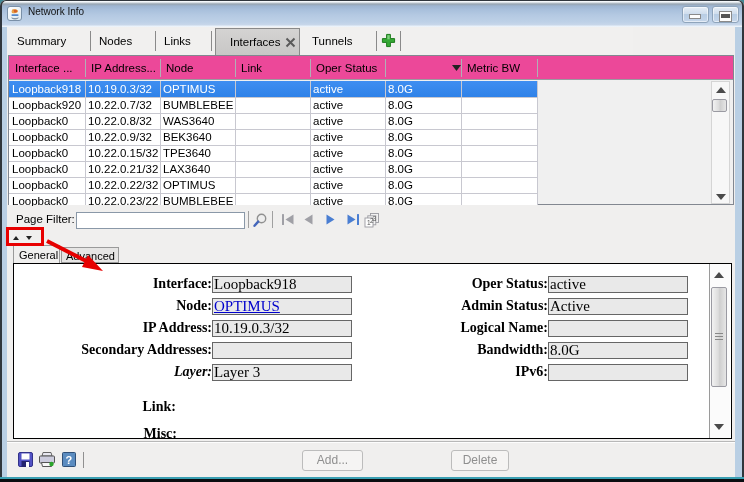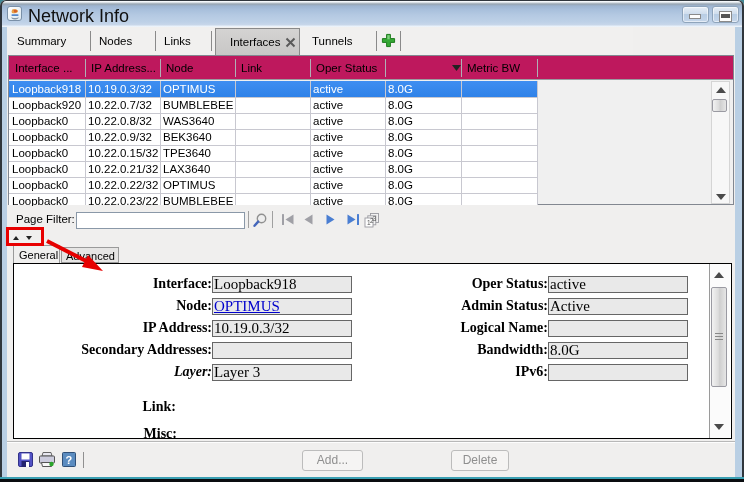--- a/index.html
+++ b/index.html
@@ -36,21 +36,21 @@
   #tabbar { position:absolute; left:7px; top:27px; width:626px; height:28px; background:#f1f0ef; }
   .tabsep { position:absolute; top:4px; height:20px; width:1px; background:#8a8a8a; }
   .tabtxt { position:absolute; top:8px; font-size:11.5px; color:#000; }
   #seltab {
     position:absolute; left:208px; top:1px; width:85px; height:27px;
     background:linear-gradient(to bottom,#d4d3d2,#c8c7c6);
     border:1px solid #8a8a8a; border-bottom:none;
   }
   
   #tablebox { position:absolute; left:8px; top:55px; width:726px; height:150px; background:#f0f0f0; border:1px solid #828790; }
-  #thead { position:absolute; left:0; top:0; width:724px; height:24px; background:#be185d; border-bottom:1px solid #9a9aa0; }
+  #thead { position:absolute; left:0; top:0; width:724px; height:24px; background:#ec4899; border-bottom:1px solid #9a9aa0; }
   .hsep { position:absolute; top:3px; height:18px; width:1px; background:#b0b0b6; }
   .htxt { position:absolute; top:6px; font-size:11.5px; color:#000; white-space:nowrap; }
   #tbody { position:absolute; left:0; top:25px; width:529px; height:124px; background:#fff; }
   .row { position:absolute; left:0; width:529px; height:16px; }
   .cell { position:absolute; top:2px; font-size:11.5px; color:#000; white-space:nowrap; }
   .gridv { position:absolute; top:0; bottom:0; width:1px; background:#c8c8d0; }
   .gridh { position:absolute; left:0; width:529px; height:1px; background:#c8c8d0; }
   #selrow { background:linear-gradient(to bottom,#3f8ef1,#2f82e8); }
   #selrow .cell { color:#fff; }
   
@@ -85,21 +85,21 @@
 
   <div id="title"></div>
 
   <div class="abs" style="left:7px;top:6px;width:15px;height:15px;border:1px solid #7a90a8;border-radius:3px;background:linear-gradient(135deg,#fdfefe,#dce8f2);z-index:5;"></div>
   <svg class="abs" style="left:9px;top:8px;z-index:6;" width="12" height="12" viewBox="0 0 12 12">
     <path d="M3.2 1.5 C6 0.8 8.5 1.2 9 2.8 C9.4 4.2 7.5 5.2 5.5 5.3 C3.5 5.4 2.4 4.6 2.6 3.4 Z" fill="#e8a148"></path>
     <path d="M4.5 1.8 C6.5 1.4 8 1.9 8.2 2.9 C8.4 3.9 6.8 4.6 5.3 4.5 Z" fill="#d4622a"></path>
     <rect x="2.4" y="6.2" width="7.2" height="1.8" rx="0.9" fill="#5588cc"></rect>
     <path d="M2 9 C3 10.4 9 10.4 10 9 L9 10.8 C7.5 11.6 4.5 11.6 3 10.8 Z" fill="#8595a5"></path>
   </svg>
-  <div class="abs" style="left:28px;top:6px;font-size:18px;color:#101010;z-index:5;">Network Info</div>
+  <div class="abs" style="left:28px;top:6px;font-size:10px;color:#101010;z-index:5;">Network Info</div>
 
   <div class="titlebtn" style="left:682px;width:27px;"></div>
   <div class="titlebtn" style="left:712px;width:27px;"></div>
   <div class="abs" style="left:689px;top:14px;width:12px;height:5px;background:#fdfdfd;border:1px solid #8a8a8a;z-index:6;"></div>
   <div class="abs" style="left:719px;top:11px;width:13px;height:11px;background:#fdfdfd;border:1px solid #8a8a8a;z-index:6;"></div>
   <div class="abs" style="left:721px;top:14px;width:9px;height:4px;background:#555;z-index:7;"></div>
 
   <div id="tabbar">
     <span class="tabtxt" style="left:10px;">Summary</span>
     <div class="tabsep" style="left:83px;"></div>

